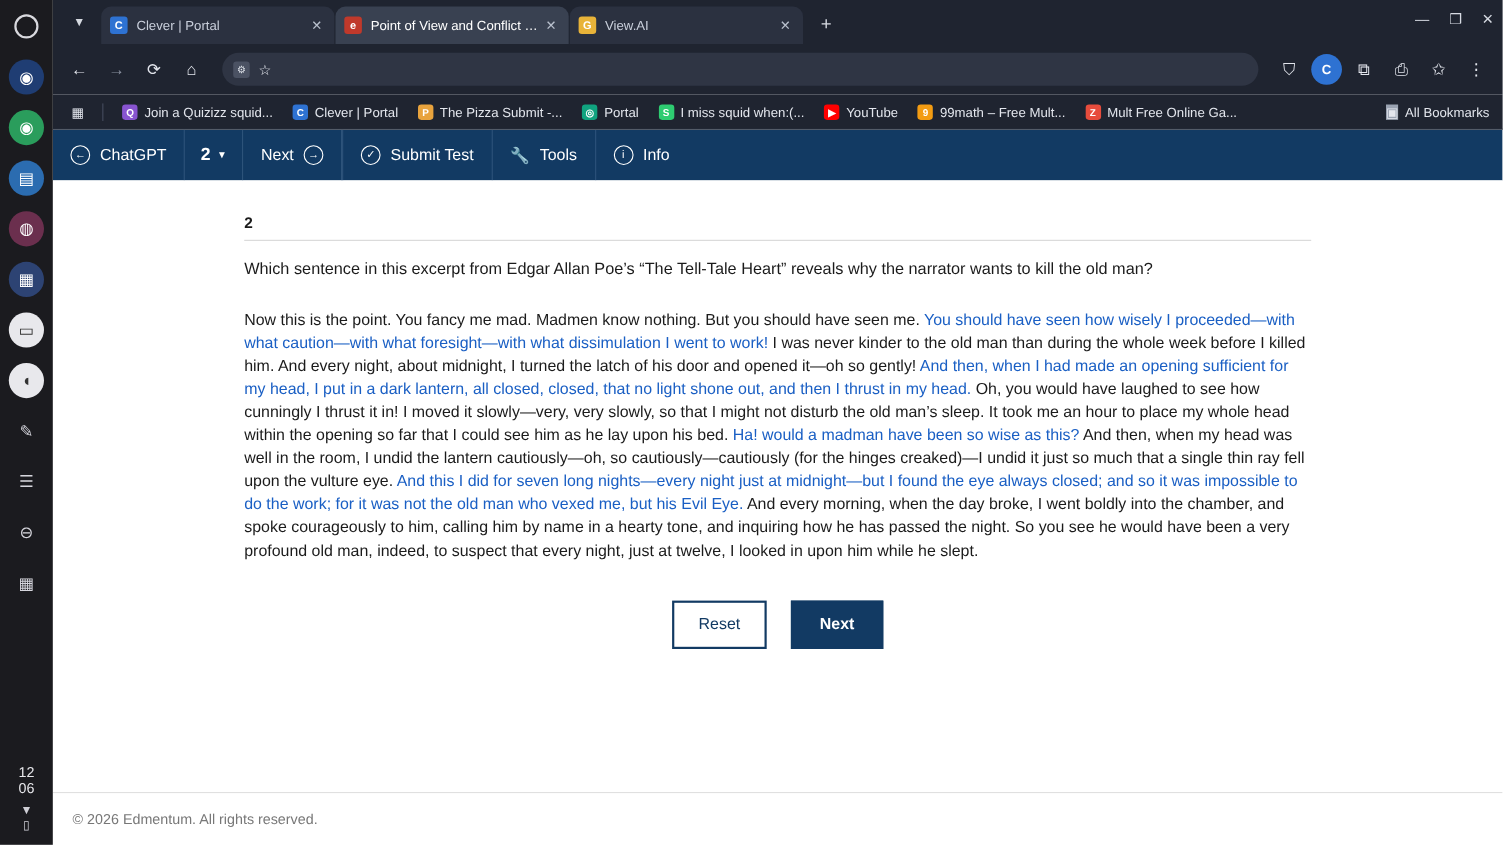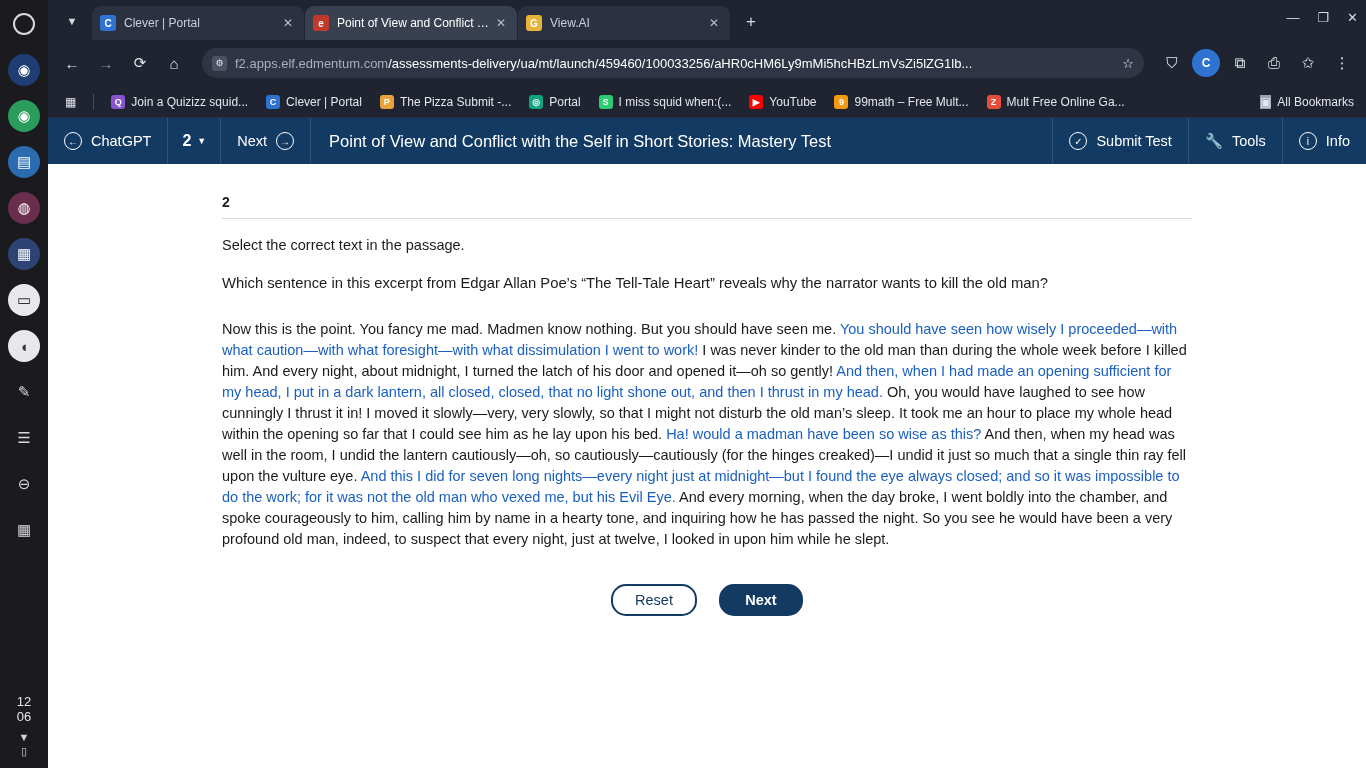--- a/index.html
+++ b/index.html
@@ -311,22 +311,22 @@
     text-decoration: none;
   }
   .btnrow {
     display: flex;
     justify-content: center;
     gap: 22px;
     margin-top: 34px;
   }
   .btn {
     min-width: 84px;
-    height: 32px;
-    border-radius: 15px;
+    height: 44px;
+    border-radius: 0;
     font-size: 14.5px;
     display: flex;
     align-items: center;
     justify-content: center;
     padding: 0 22px;
   }
   .btn-outline {
     background: #ffffff;
     border: 2px solid #123a63;
     color: #123a63;
@@ -412,21 +412,20 @@
   </div>
 
   <div class="toolbar">
     <div class="tb-icon">←</div>
     <div class="tb-icon" style="color:#8a91a0;">→</div>
     <div class="tb-icon">⟳</div>
     <div class="tb-icon">⌂</div>
 
     <div class="omnibox">
       <span class="shield">⚙</span>
-      <span class="urltext"><span class="urlhost">f2.apps.elf.edmentum.com</span><span class="urlpath">/assessments-delivery/ua/mt/launch/459460/100033256/aHR0cHM6Ly9mMi5hcHBzLmVsZi5lZG1lb...</span></span>
       <span>☆</span>
     </div>
 
     <div class="tb-icon">⛉</div>
     <div class="tb-icon" style="background:#2e72d2;color:#fff;font-size:12px;font-weight:bold;">C</div>
     <div class="tb-icon">⧉</div>
     <div class="tb-icon">⎙</div>
     <div class="tb-icon">✩</div>
     <div class="tb-icon">⋮</div>
   </div>
@@ -485,21 +484,20 @@
       <div class="qnum">
         <span>2</span>
         <span class="caret">▼</span>
       </div>
       <div class="hdr-sep"></div>
       <div class="hdr-btn">
         <span>Next</span>
         <span class="circ">→</span>
       </div>
       <div class="hdr-sep"></div>
-      <div class="apptitle">Point of View and Conflict with the Self in Short Stories: Mastery Test</div>
       <div class="hdr-right">
         <div class="hdr-sep"></div>
         <div class="hdr-btn">
           <span class="circ">✓</span>
           <span>Submit Test</span>
         </div>
         <div class="hdr-sep"></div>
         <div class="hdr-btn">
           <span>🔧</span>
           <span>Tools</span>
@@ -509,29 +507,31 @@
           <span class="circ">i</span>
           <span>Info</span>
         </div>
       </div>
     </div>
 
     <div class="content">
       <div class="qwrap">
         <div class="qbadge">2</div>
         <div class="hr"></div>
-        <div class="instr">Select the correct text in the passage.</div>
         <div class="question">Which sentence in this excerpt from Edgar Allan Poe’s “The Tell-Tale Heart” reveals why the narrator wants to kill the old man?</div>
 
         <div class="passage">
           <span>Now this is the point. You fancy me mad. Madmen know nothing. But you should have seen me. </span><span class="sel">You should have seen how wisely I proceeded—with what caution—with what foresight—with what dissimulation I went to work!</span><span> I was never kinder to the old man than during the whole week before I killed him. And every night, about midnight, I turned the latch of his door and opened it—oh so gently! </span><span class="sel">And then, when I had made an opening sufficient for my head, I put in a dark lantern, all closed, closed, that no light shone out, and then I thrust in my head.</span><span> Oh, you would have laughed to see how cunningly I thrust it in! I moved it slowly—very, very slowly, so that I might not disturb the old man’s sleep. It took me an hour to place my whole head within the opening so far that I could see him as he lay upon his bed. </span><span class="sel">Ha! would a madman have been so wise as this?</span><span> And then, when my head was well in the room, I undid the lantern cautiously—oh, so cautiously—cautiously (for the hinges creaked)—I undid it just so much that a single thin ray fell upon the vulture eye. </span><span class="sel">And this I did for seven long nights—every night just at midnight—but I found the eye always closed; and so it was impossible to do the work; for it was not the old man who vexed me, but his Evil Eye.</span><span> And every morning, when the day broke, I went boldly into the chamber, and spoke courageously to him, calling him by name in a hearty tone, and inquiring how he has passed the night. So you see he would have been a very profound old man, indeed, to suspect that every night, just at twelve, I looked in upon him while he slept.</span>
         </div>
 
         <div class="btnrow">
           <div class="btn btn-outline">Reset</div>
           <div class="btn btn-solid">Next</div>
         </div>
       </div>
 
+      <div class="footer">
+        <span>© 2026 Edmentum. All rights reserved.</span>
+      </div>
     </div>
 
   </div>
 </div>
 
 </body></html>

